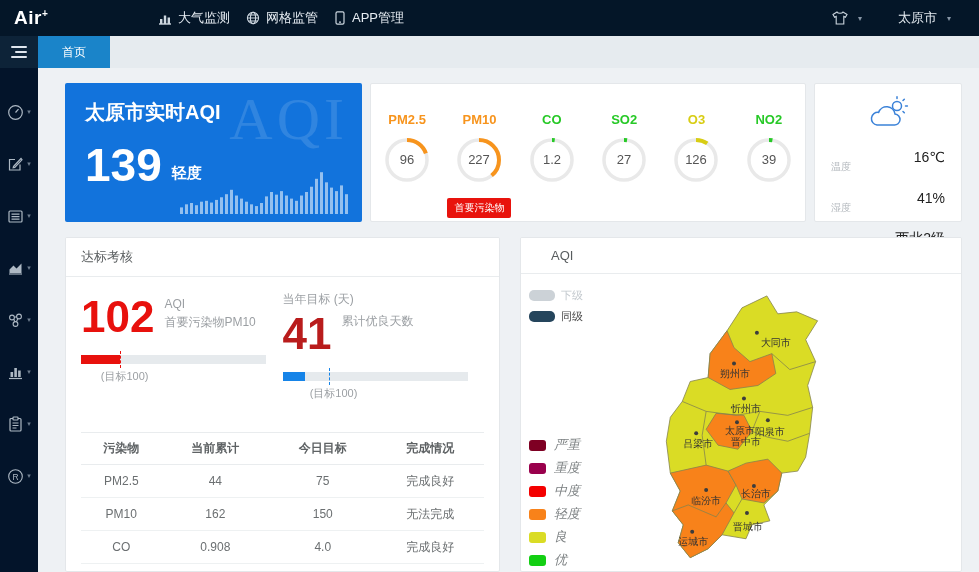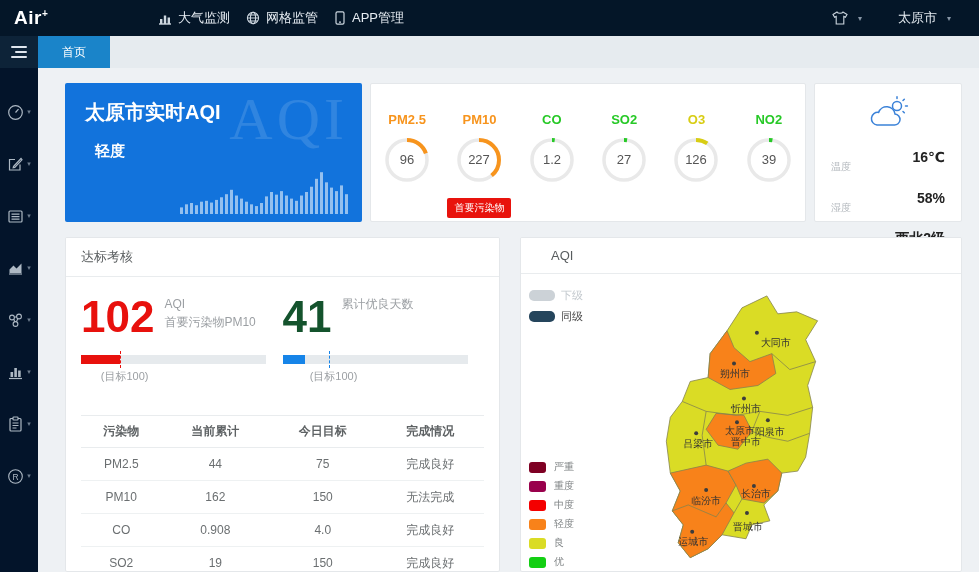--- a/index.html
+++ b/index.html
@@ -58,37 +58,37 @@
   .g-ring .track { fill:none; stroke:#e9e9e9; stroke-width:3.5; }
   .g-ring .arc { fill:none; stroke-width:4; stroke-linecap:butt; }
   .g-val { font-size:13px; fill:#555; text-anchor:middle; }
   .g-badge { position:absolute; top:86px; left:50%; transform:translateX(-50%); background:#e8130d; color:#fff; font-size:10px; padding:3px 7px; border-radius:2px; white-space:nowrap; }
 
   
   .weather-card { flex:1; padding:10px 16px 0; }
   .w-icon { display:flex; justify-content:center; margin:2px 0 10px; }
   .w-row { display:flex; justify-content:space-between; align-items:center; margin-bottom:7px; }
   .w-label { font-size:10px; color:#b3b8bd;margin-top:20px; }
-  .w-val { font-size:14px; font-weight:bold; color:#222; }
+  .w-val { font-size:14px; font-weight:normal; color:#222; }
 
   
   .panel { display:flex; flex-direction:column; overflow:hidden; }
   .panel-h { padding:10px 15px; font-size:13px; color:#585c5e; border-bottom:1px solid #e9ecee; background:#fff; flex:none; }
   .assess { width:435px; flex:none; }
   .mappanel { width:442px; flex:none; position:relative; }
   .mappanel .panel-h { padding-left:30px; }
 
   
   .goals { display:flex; padding:14px 15px 0; }
   .goal { width:50%; position:relative; }
   .goal-title { font-size:12px; color:#9b9fa3; }
   .goal-main { display:flex; align-items:flex-start; margin-top:4px; }
   .goal-num { font-size:44px; line-height:1; font-weight:600; }
   .goal-num.red { color:#e8110d; }
-  .goal-num.dark { color:#14532d; }
+  .goal-num.dark { color:#b91c1c; }
   .goal-desc { margin-left:10px; font-size:12px; color:#9b9fa3; line-height:1.5; }
   .bar-wrap { margin-top:16px; width:185px; position:relative; }
   .bar-track { height:9px; background:#e6eaed; position:relative; }
   .bar-fill { position:absolute; left:0; top:0; height:9px; }
   .bar-marker { position:absolute; top:-4px; height:17px; border-left:1px dashed #e8110d; }
   .bar-note { position:absolute; top:14px; font-size:11px; color:#9b9fa3; white-space:nowrap; transform:translateX(-40%); }
   .bar-area { height:46px; position:relative; }
 
   
   .ptable { width:calc(100% - 30px); margin:14px 15px 0; border-collapse:collapse; }
@@ -106,21 +106,21 @@
   .toggle { display:flex; align-items:center; gap:6px; cursor:pointer; }
   .toggle .sw { width:26px; height:11px; border-radius:5px; }
   .toggle.off .sw { background:#ccd2d7; }
   .toggle.off .tl { color:#c3c9ce; }
   .toggle.on .sw { background:#25455c; }
   .toggle.on .tl { color:#4a4a4a; }
   .toggle .tl { font-size:11px; }
   .map-legend { position:absolute; left:8px; bottom:2px; display:flex; flex-direction:column; gap:5px; }
   .lg-item { display:flex; align-items:center; gap:8px; }
   .lg-sw { width:17px; height:11px; border-radius:3px; }
-  .lg-label { font-size:10px; color:#7c8082; }
+  .lg-label { font-size:13px; color:#7c8082;font-style:italic; }
 </style>
 </head>
 <body>
 
 <header class="navbar">
   <div class="logo"><span>Air</span><sup>+</sup></div>
   <nav class="nav-menu">
     <div class="nav-item">
       <svg width="14" height="14" viewBox="0 0 14 14" fill="none" stroke-width="1.4">
           <path d="M1 13 h12"></path>
@@ -235,20 +235,21 @@
     </div>
 
     <div class="content">
 
       <div class="row1">
 
         <section class="card aqi-card">
           <div class="aqi-watermark">AQI</div>
           <div class="aqi-title">太原市实时AQI</div>
           <div class="aqi-big">
+            <span class="aqi-value">139</span>
             <span class="aqi-level">轻度</span>
           </div>
           <svg id="spark" class="aqi-spark" width="170" height="46">
               <rect x="0" y="39.4" width="3" height="6.6"></rect>
               <rect x="5" y="36.32" width="3" height="9.68"></rect>
               <rect x="10" y="35" width="3" height="11"></rect>
               <rect x="15" y="37.2" width="3" height="8.8"></rect>
               <rect x="20" y="33.68" width="3" height="12.32"></rect>
               <rect x="25" y="32.8" width="3" height="13.2"></rect>
               <rect x="30" y="34.56" width="3" height="11.440000000000001"></rect>
@@ -341,21 +342,21 @@
               <path d="M32 2.5 V0.8 M38 4.5 L39.3 3.2 M40.5 10 H42.4 M38 15.5 L39.3 16.8"></path>
               <path d="M12 29 h17 a5.5 5.5 0 0 0 1 -11 a8.5 8.5 0 0 0 -16.4 -1.6 a6.3 6.3 0 0 0 -1.6 12.6 z" fill="#fff"></path>
             </svg>
           </div>
           <div class="w-row">
             <span class="w-label">温度</span>
             <span class="w-val">16℃</span>
           </div>
           <div class="w-row">
             <span class="w-label">湿度</span>
-            <span class="w-val">58%</span>
+            <span class="w-val">41%</span>
           </div>
           <div class="w-row">
             <span class="w-label">风速</span>
             <span class="w-val">西北2级</span>
           </div>
         </section>
       </div>
 
       <div class="row2">
 
@@ -371,20 +372,21 @@
                 <div class="bar-wrap">
                   <div class="bar-track">
                       <div class="bar-fill" style="width: 21%; background: rgb(232, 17, 13);"></div>
                     </div>
                   <div class="bar-marker" style="left: 21%; border-left-color: rgb(232, 17, 13);"></div>
                   <div class="bar-note" style="left: 21%;">(目标100)</div>
                 </div>
               </div>
             </div>
             <div class="goal">
+              <div class="goal-title"><span>当年目标</span> <span>(天)</span></div>
               <div class="goal-main">
                 <span class="goal-num dark">41</span>
                 <span class="goal-desc"><span>累计优良天数</span></span>
               </div>
               <div class="bar-area">
                 <div class="bar-wrap">
                   <div class="bar-track">
                       <div class="bar-fill" style="width: 12%; background: rgb(22, 132, 232);"></div>
                     </div>
                   <div class="bar-marker" style="left: 25%; border-left-color: rgb(22, 132, 232);"></div>

